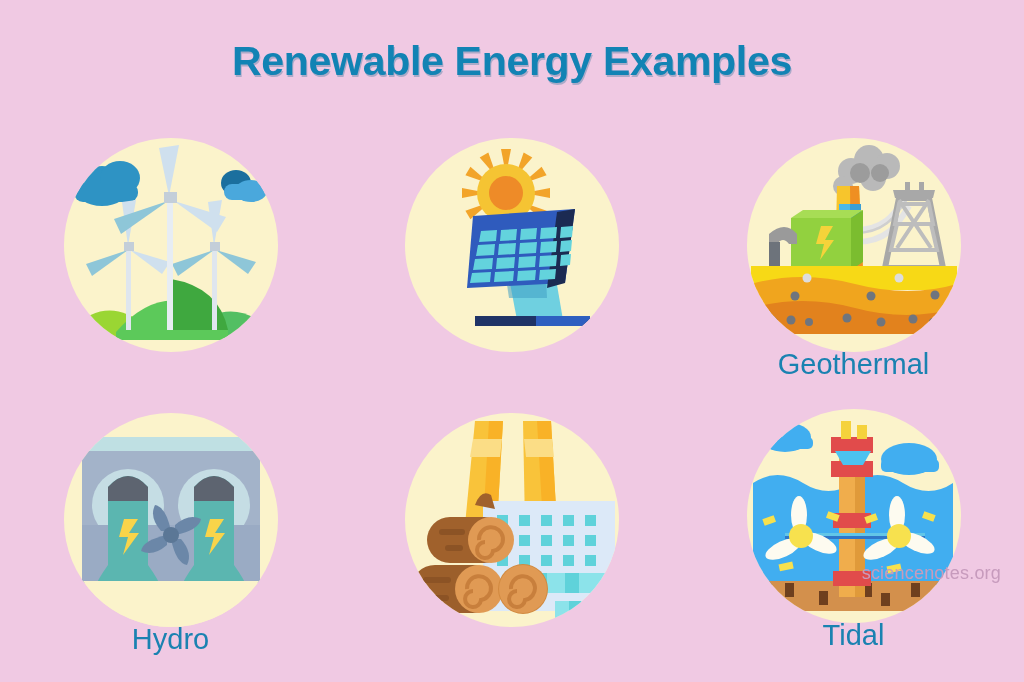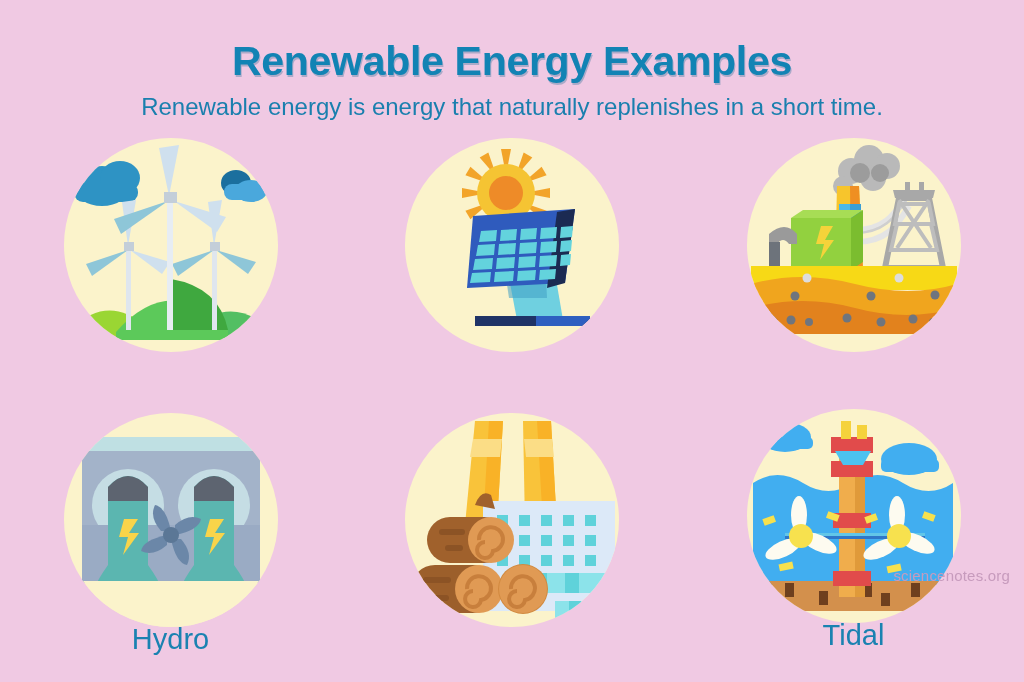--- a/index.html
+++ b/index.html
@@ -31,31 +31,30 @@
     position:absolute;left:50%;top:8px;transform:translateX(-50%);
     width:214px;height:214px;border-radius:50%;background:#fbf3cb;
   }
   .art{position:absolute;left:50%;top:8px;transform:translateX(-50%);
        width:214px;height:214px;}
   .label{
     position:absolute;left:0;top:218px;width:341px;text-align:center;
     font-size:29px;color:#1a82b1;
   }
   .watermark{
-    position:absolute;right:14px;bottom:8px;
-    font-size:15px;color:#c79bbd;letter-spacing:.2px;
+    position:absolute;right:23px;bottom:8px;
+    font-size:18px;color:#c79bbd;letter-spacing:.2px;
   }
 </style>
 </head>
 <body>
 
 <div class="page">
 
   <div class="title">Renewable Energy Examples</div>
-  <div class="subtitle">Renewable energy is energy that naturally replenishes in a short time.</div>
 
   <div class="grid">
 
     <div class="cell c0">
       <div class="disc"></div>
       <svg class="art" viewBox="0 0 214 214">
         <defs>
             <clipPath id="clipW">
               <circle cx="107" cy="107" r="107"></circle>
             </clipPath>
@@ -262,20 +261,21 @@
               <circle cx="188" cy="157" r="4.5"></circle>
             <circle cx="44" cy="182" r="4.5"></circle>
               <circle cx="62" cy="184" r="4"></circle>
               <circle cx="100" cy="180" r="4.5"></circle>
             <circle cx="134" cy="184" r="4.5"></circle>
               <circle cx="166" cy="181" r="4.5"></circle>
               <circle cx="186" cy="184" r="4"></circle>
           </g>
         </g>
       </svg>
+      <div class="label">Geothermal</div>
     </div>
 
     <div class="cell c3">
       <div class="disc"></div>
       <svg class="art" viewBox="0 0 214 214">
         <defs>
             <clipPath id="clipH">
               <circle cx="107" cy="107" r="107"></circle>
             </clipPath>
           </defs>

